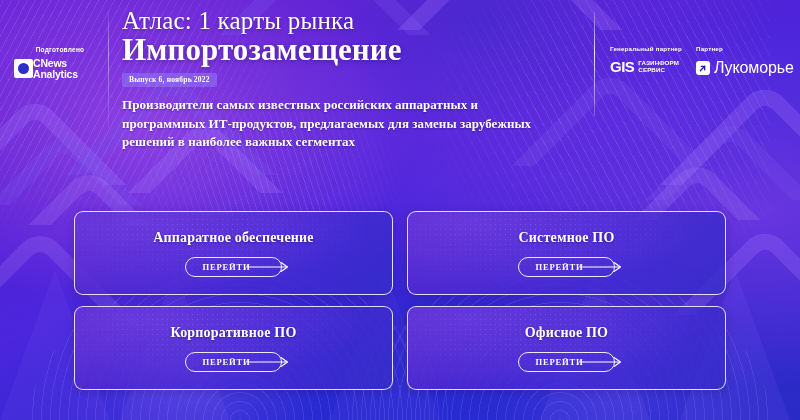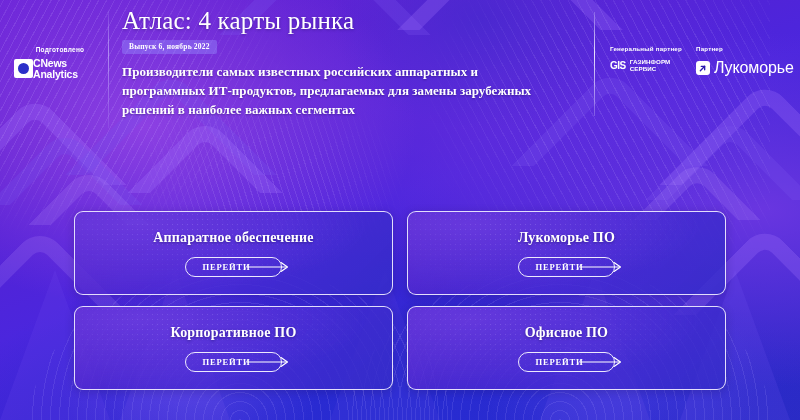--- a/index.html
+++ b/index.html
@@ -189,21 +189,21 @@
   .partners { position: absolute; left: 610px; top: 45px; display: flex; gap: 14px; }
   .partner-col { display: flex; flex-direction: column; }
   .partner-label {
     font-size: 6.2px; font-weight: 700; color: #ffffff;
     letter-spacing: 0.2px; margin-bottom: 7px; white-space: nowrap;
   }
   .partner-logo { display: flex; align-items: center; gap: 4px; }
 
   .gis-mark {
     font-family: "Liberation Sans", sans-serif;
-    font-size: 10px; font-weight: 700; color: #ffffff;
+    font-size: 15px; font-weight: 700; color: #ffffff;
     letter-spacing: -0.5px; line-height: 1;
   }
   .gis-words {
     display: flex; flex-direction: column; line-height: 1.05;
   }
   .gis-words span {
     font-size: 6.2px; font-weight: 700; color: #ffffff; letter-spacing: 0.1px;
   }
 
   .luk-mark {
@@ -322,21 +322,22 @@
             <i></i>
           </span>
         <span class="cnews-words">
           <span>CNews</span>
           <span>Analytics</span>
         </span>
       </div>
     </div>
 
     <div class="title-wrap">
-      <div class="title-kicker">Атлас: 4 карты рынка</div>
+      <div class="title-kicker">Атлас: 1 карты рынка</div>
+      <div class="title-main">Импортозамещение</div>
       <div class="issue-badge">Выпуск 6, ноябрь 2022</div>
       <div class="subtitle">Производители самых известных российских аппаратных и программных ИТ-продуктов, предлагаемых для замены зарубежных решений в наиболее важных сегментах</div>
     </div>
 
     <div class="partners">
 
       <div class="partner-col">
         <div class="partner-label">Генеральный партнер</div>
         <div class="partner-logo">
           <span class="gis-mark">GIS</span>
@@ -370,21 +371,21 @@
       <div class="cta">
         <span class="cta-pill">ПЕРЕЙТИ</span>
         <svg class="cta-arrow" viewBox="0 0 46 12">
           <path d="M0 6 H40" stroke="#ffffff" stroke-width="1.2"></path>
           <path d="M34 1.5 L40.5 6 L34 10.5" stroke="#ffffff" stroke-width="1.2" fill="none" stroke-linecap="round" stroke-linejoin="round"></path>
         </svg>
       </div>
     </div>
 
     <div class="card">
-      <div class="card-title">Лукоморье ПО</div>
+      <div class="card-title">Системное ПО</div>
       <div class="cta">
         <span class="cta-pill">ПЕРЕЙТИ</span>
         <svg class="cta-arrow" viewBox="0 0 46 12">
           <path d="M0 6 H40" stroke="#ffffff" stroke-width="1.2"></path>
           <path d="M34 1.5 L40.5 6 L34 10.5" stroke="#ffffff" stroke-width="1.2" fill="none" stroke-linecap="round" stroke-linejoin="round"></path>
         </svg>
       </div>
     </div>
 
     <div class="card">

